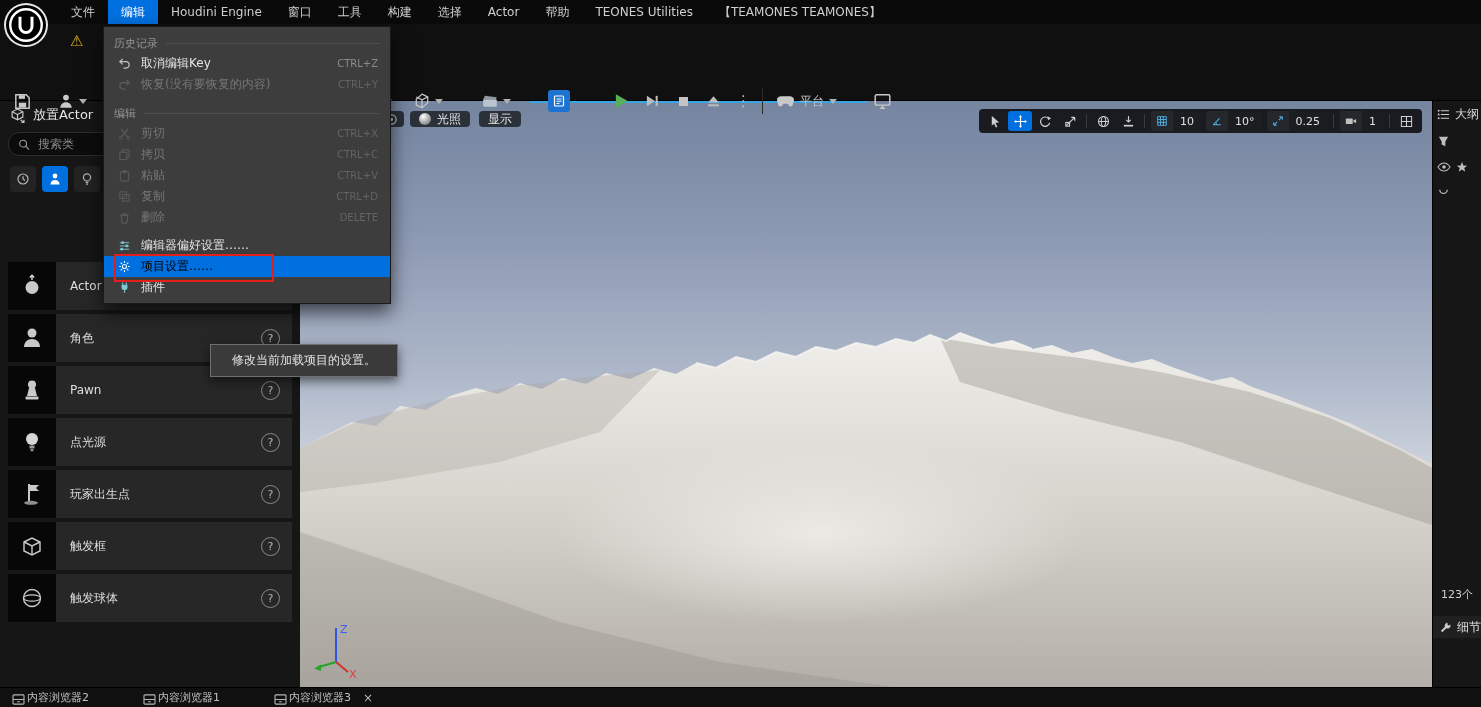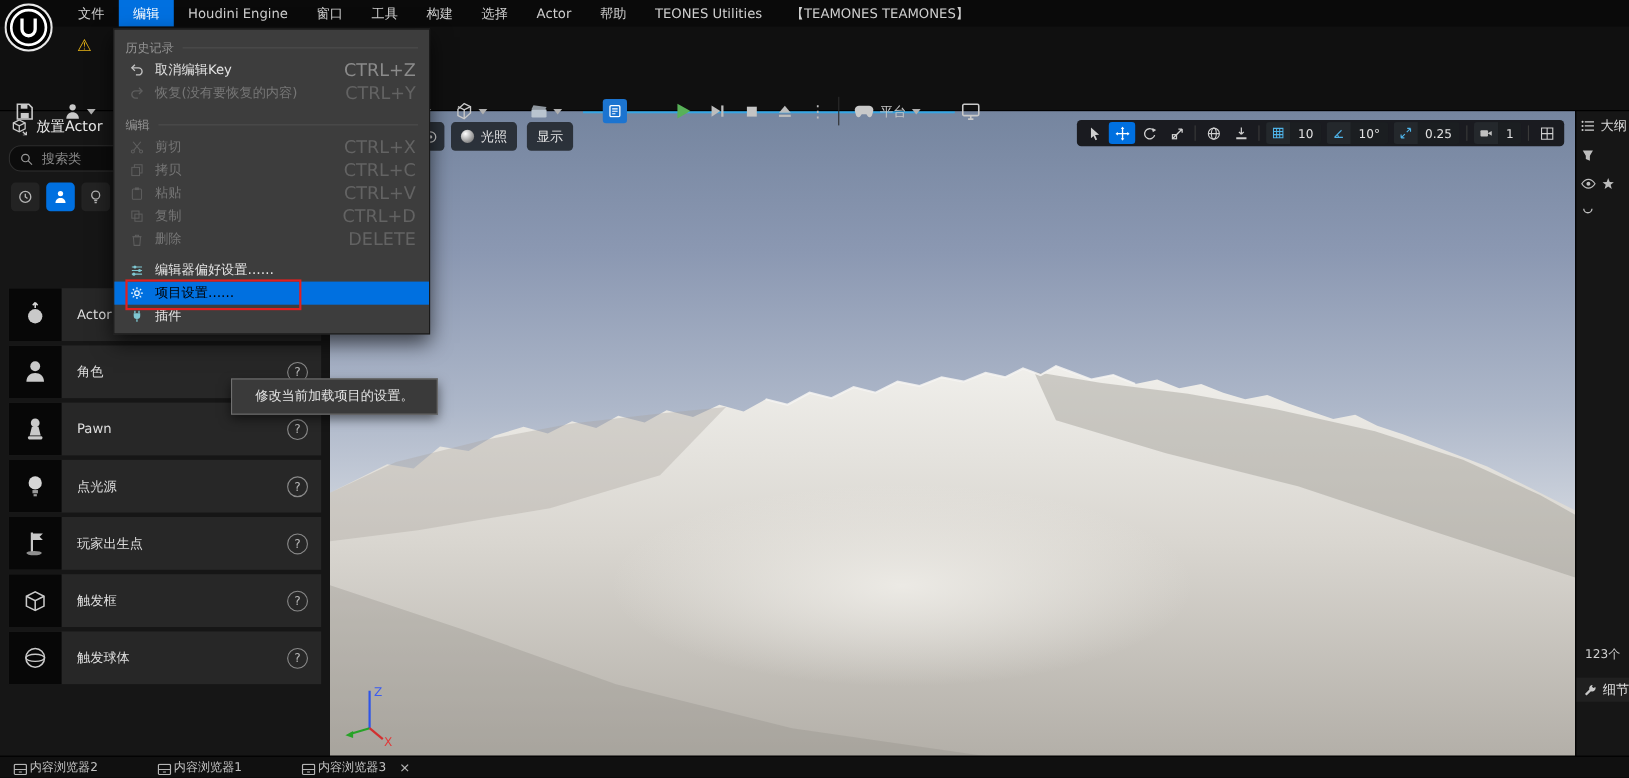--- a/index.html
+++ b/index.html
@@ -33,21 +33,21 @@
   .lp-list{position:absolute;top:162px;left:0;right:0}
   .lp-row{height:48px;margin:0 8px 4px;background:#272727;display:flex;align-items:center;overflow:hidden}
   .lp-thumb{width:48px;height:48px;background:#070707;display:flex;align-items:center;justify-content:center;flex:none}
   .lp-label{flex:1;padding-left:14px;font-size:12px;color:#dedede}
   .lp-help{width:17px;height:17px;border:1px solid #8a8a8a;border-radius:50%;color:#b5b5b5;font-size:11px;display:flex;align-items:center;justify-content:center;margin-right:12px;flex:none}
 
   
   .viewport{position:absolute;left:300px;top:100px;width:1132px;height:588px;overflow:hidden;background:linear-gradient(180deg,#75859f 0%,#8b98b2 22%,#adb7c9 46%,#ccd2dc 62%,#d6dae2 75%)}
   .terrain{position:absolute;left:0;top:0;width:100%;height:100%}
   .vp-indicator{position:absolute;left:230px;top:0;width:338px;height:3px;background:#38a6e3}
-  .vp-pill{position:absolute;top:11px;height:26px;background:rgba(24,27,31,.8);border-radius:4px;display:flex;align-items:center;gap:6px;padding:0 9px;font-size:12px;color:#e4e4e4}
+  .vp-pill{position:absolute;top:11px;height:16px;background:rgba(24,27,31,.8);border-radius:4px;display:flex;align-items:center;gap:6px;padding:0 9px;font-size:12px;color:#e4e4e4}
   .sphere{width:12px;height:12px;border-radius:50%;background:radial-gradient(circle at 35% 30%,#fff,#848484 75%)}
   .vp-tools{position:absolute;top:9px;right:10px;height:24px;background:rgba(15,16,18,.9);border-radius:4px;display:flex;align-items:center;padding:0 4px;gap:1px}
   .vt{width:24px;height:20px;display:flex;align-items:center;justify-content:center;color:#cfcfcf;border-radius:3px}
   .vt.active{background:#0070e0;color:#fff}
   .vt-sep{width:1px;height:14px;background:#3a3a3a;margin:0 3px}
   .snap{display:flex;align-items:center;height:20px;border-radius:3px;overflow:hidden;margin:0 2px}
   .snap .si{width:22px;height:20px;display:flex;align-items:center;justify-content:center;background:#24282c;color:#4fb3e8}
   .snap .si.gray{color:#c0c0c0}
   .snap .sv{padding:0 7px;font-size:11px;color:#e0e0e0;background:#1b1e21;height:20px;display:flex;align-items:center;white-space:nowrap}
   .gizmo{position:absolute;left:6px;bottom:8px}
@@ -64,21 +64,21 @@
   .bb-close{margin-left:10px;color:#b5b5b5;font-size:12px}
 
   
   .dropdown{position:absolute;left:103px;top:26px;width:286px;background:#3d3d3d;border:1px solid #191919;box-shadow:0 8px 18px rgba(0,0,0,.65);z-index:100;padding:5px 0;font-size:12px}
   .dd-header{display:flex;align-items:center;gap:8px;padding:4px 10px 2px;color:#949494;font-size:11px;white-space:nowrap}
   .dd-header::after{content:"";flex:1;height:1px;background:#4e4e4e}
   .dd-row{display:flex;align-items:center;height:21px;padding:0 12px;color:#e3e3e3;white-space:nowrap}
   .dd-ic{width:16px;margin-right:9px;display:flex;justify-content:center;align-items:center;color:#c3c3c3;flex:none}
   .dd-ic.teal{color:#7fc7d2}
   .dd-label{flex:1}
-  .dd-short{color:#8b8b8b;font-size:16px;margin-left:16px}
+  .dd-short{color:#8b8b8b;font-size:10px;margin-left:16px}
   .dd-row.disabled{color:#767676}
   .dd-row.disabled .dd-ic{color:#5e5e5e}
   .dd-row.disabled .dd-short{color:#636363}
   .dd-row.selected{background:#0070e0;color:#000000;position:relative}
   .dd-row.selected .dd-ic{color:#eaf6ff}
   .dd-gap{height:7px}
   .red-box{position:absolute;left:10px;top:-2px;width:156px;height:24px;border:2px solid #e21f1f;pointer-events:none}
 
   
   .tooltip{position:absolute;left:210px;top:344px;z-index:120;background:#3a3a3a;border:1px solid #707070;padding:7px 21px;font-size:12px;color:#e2e2e2;box-shadow:0 4px 10px rgba(0,0,0,.55);white-space:nowrap}

